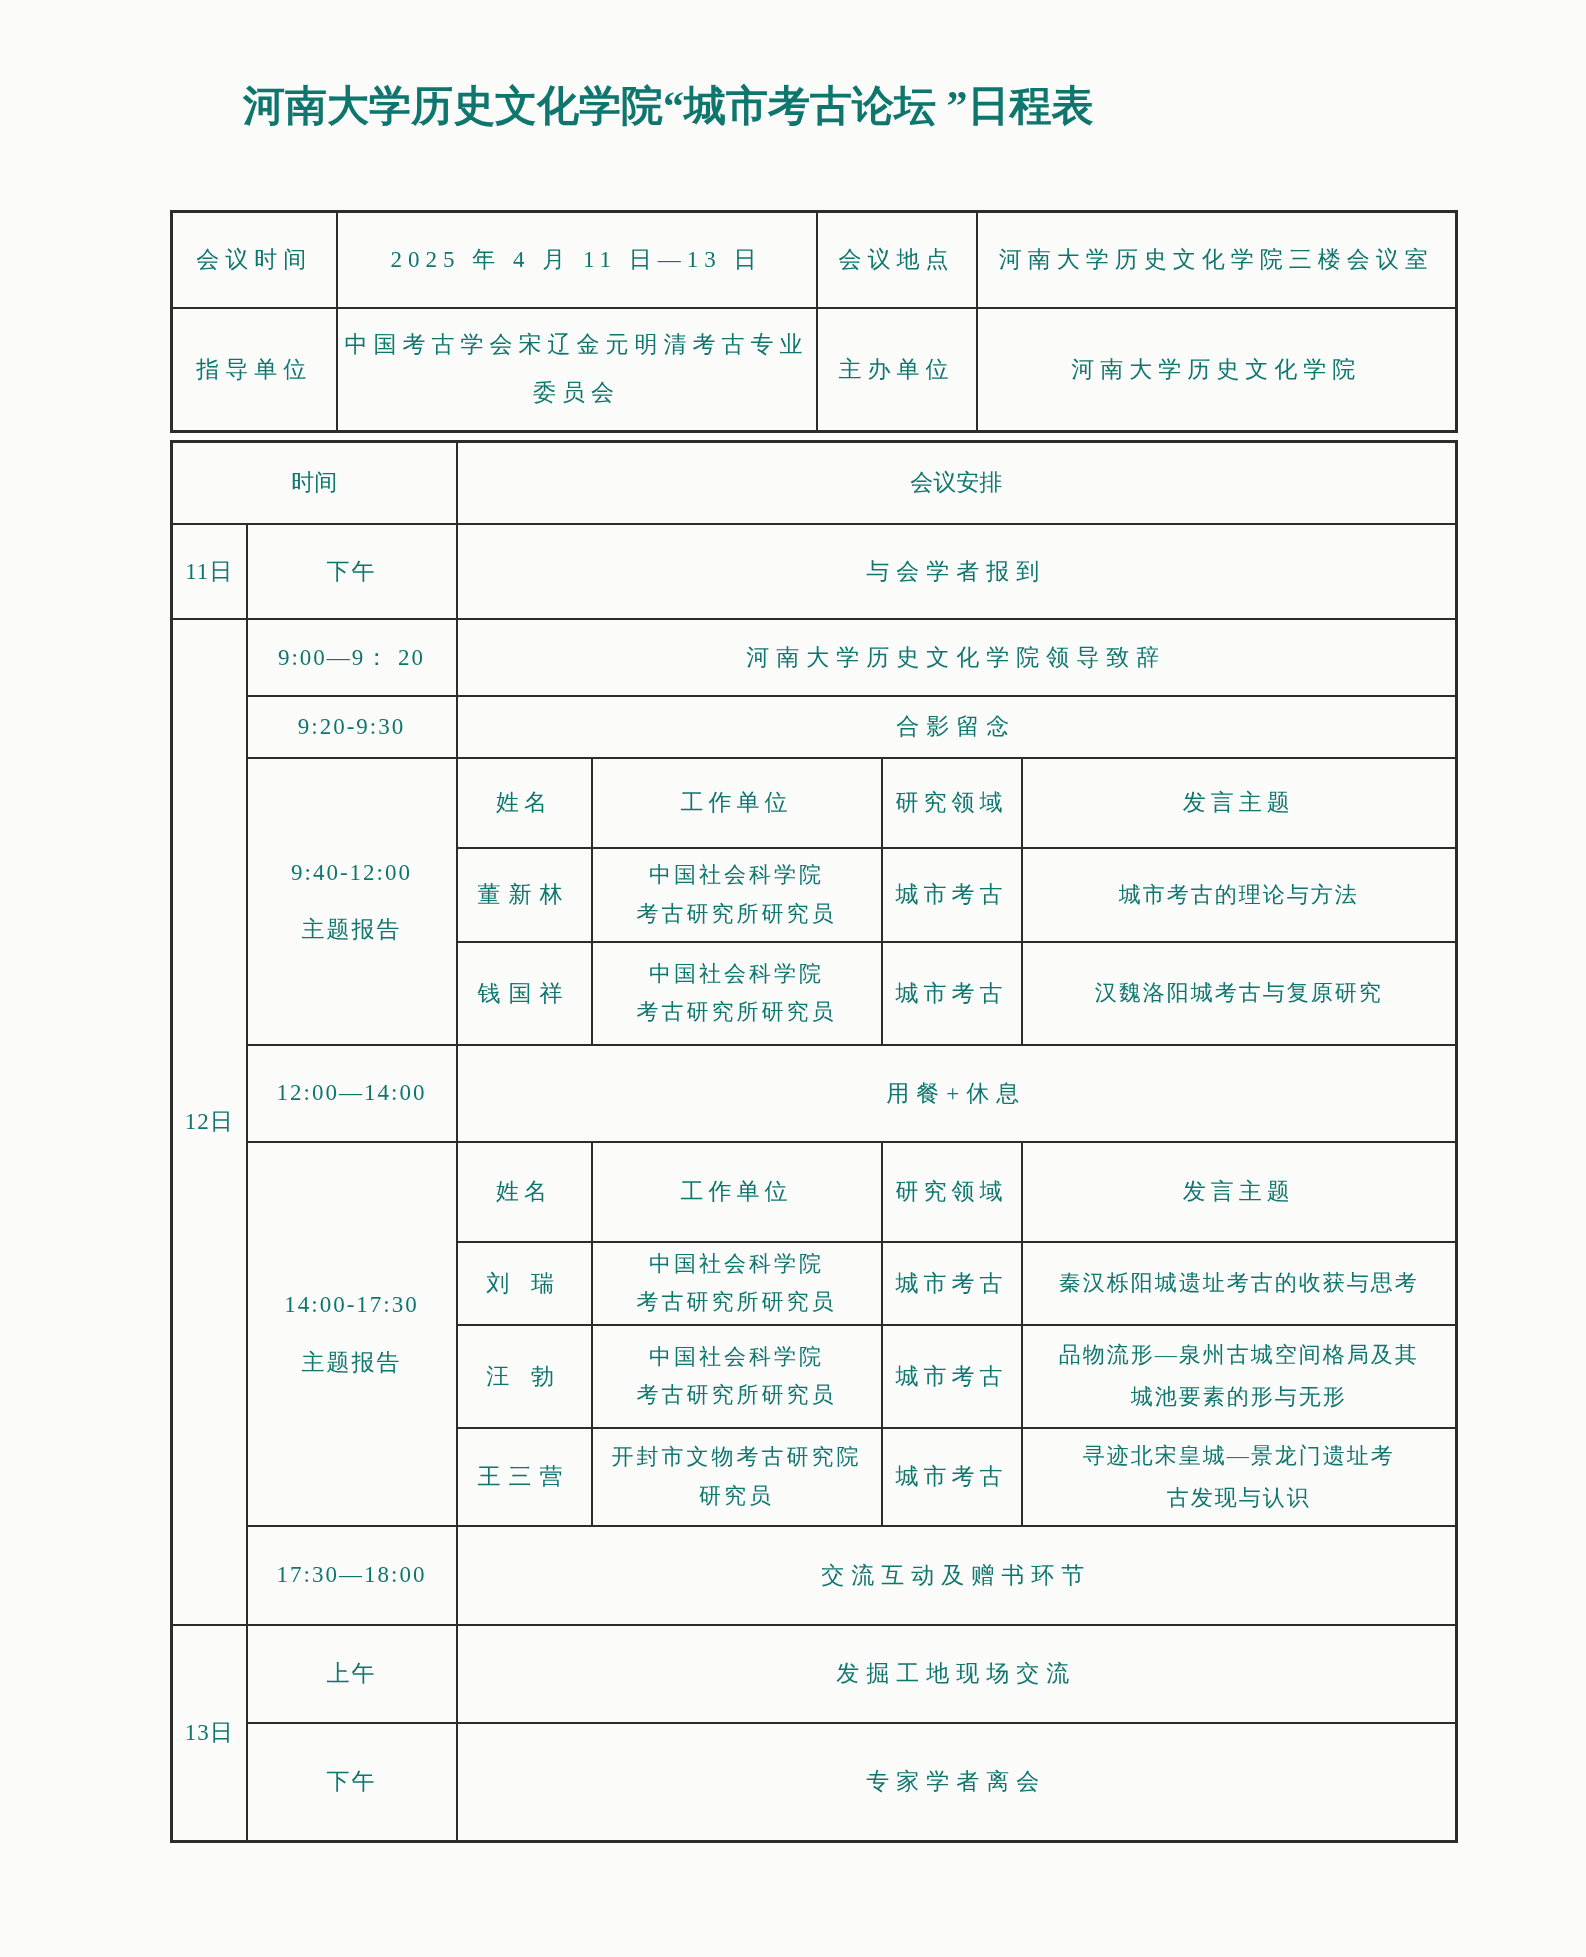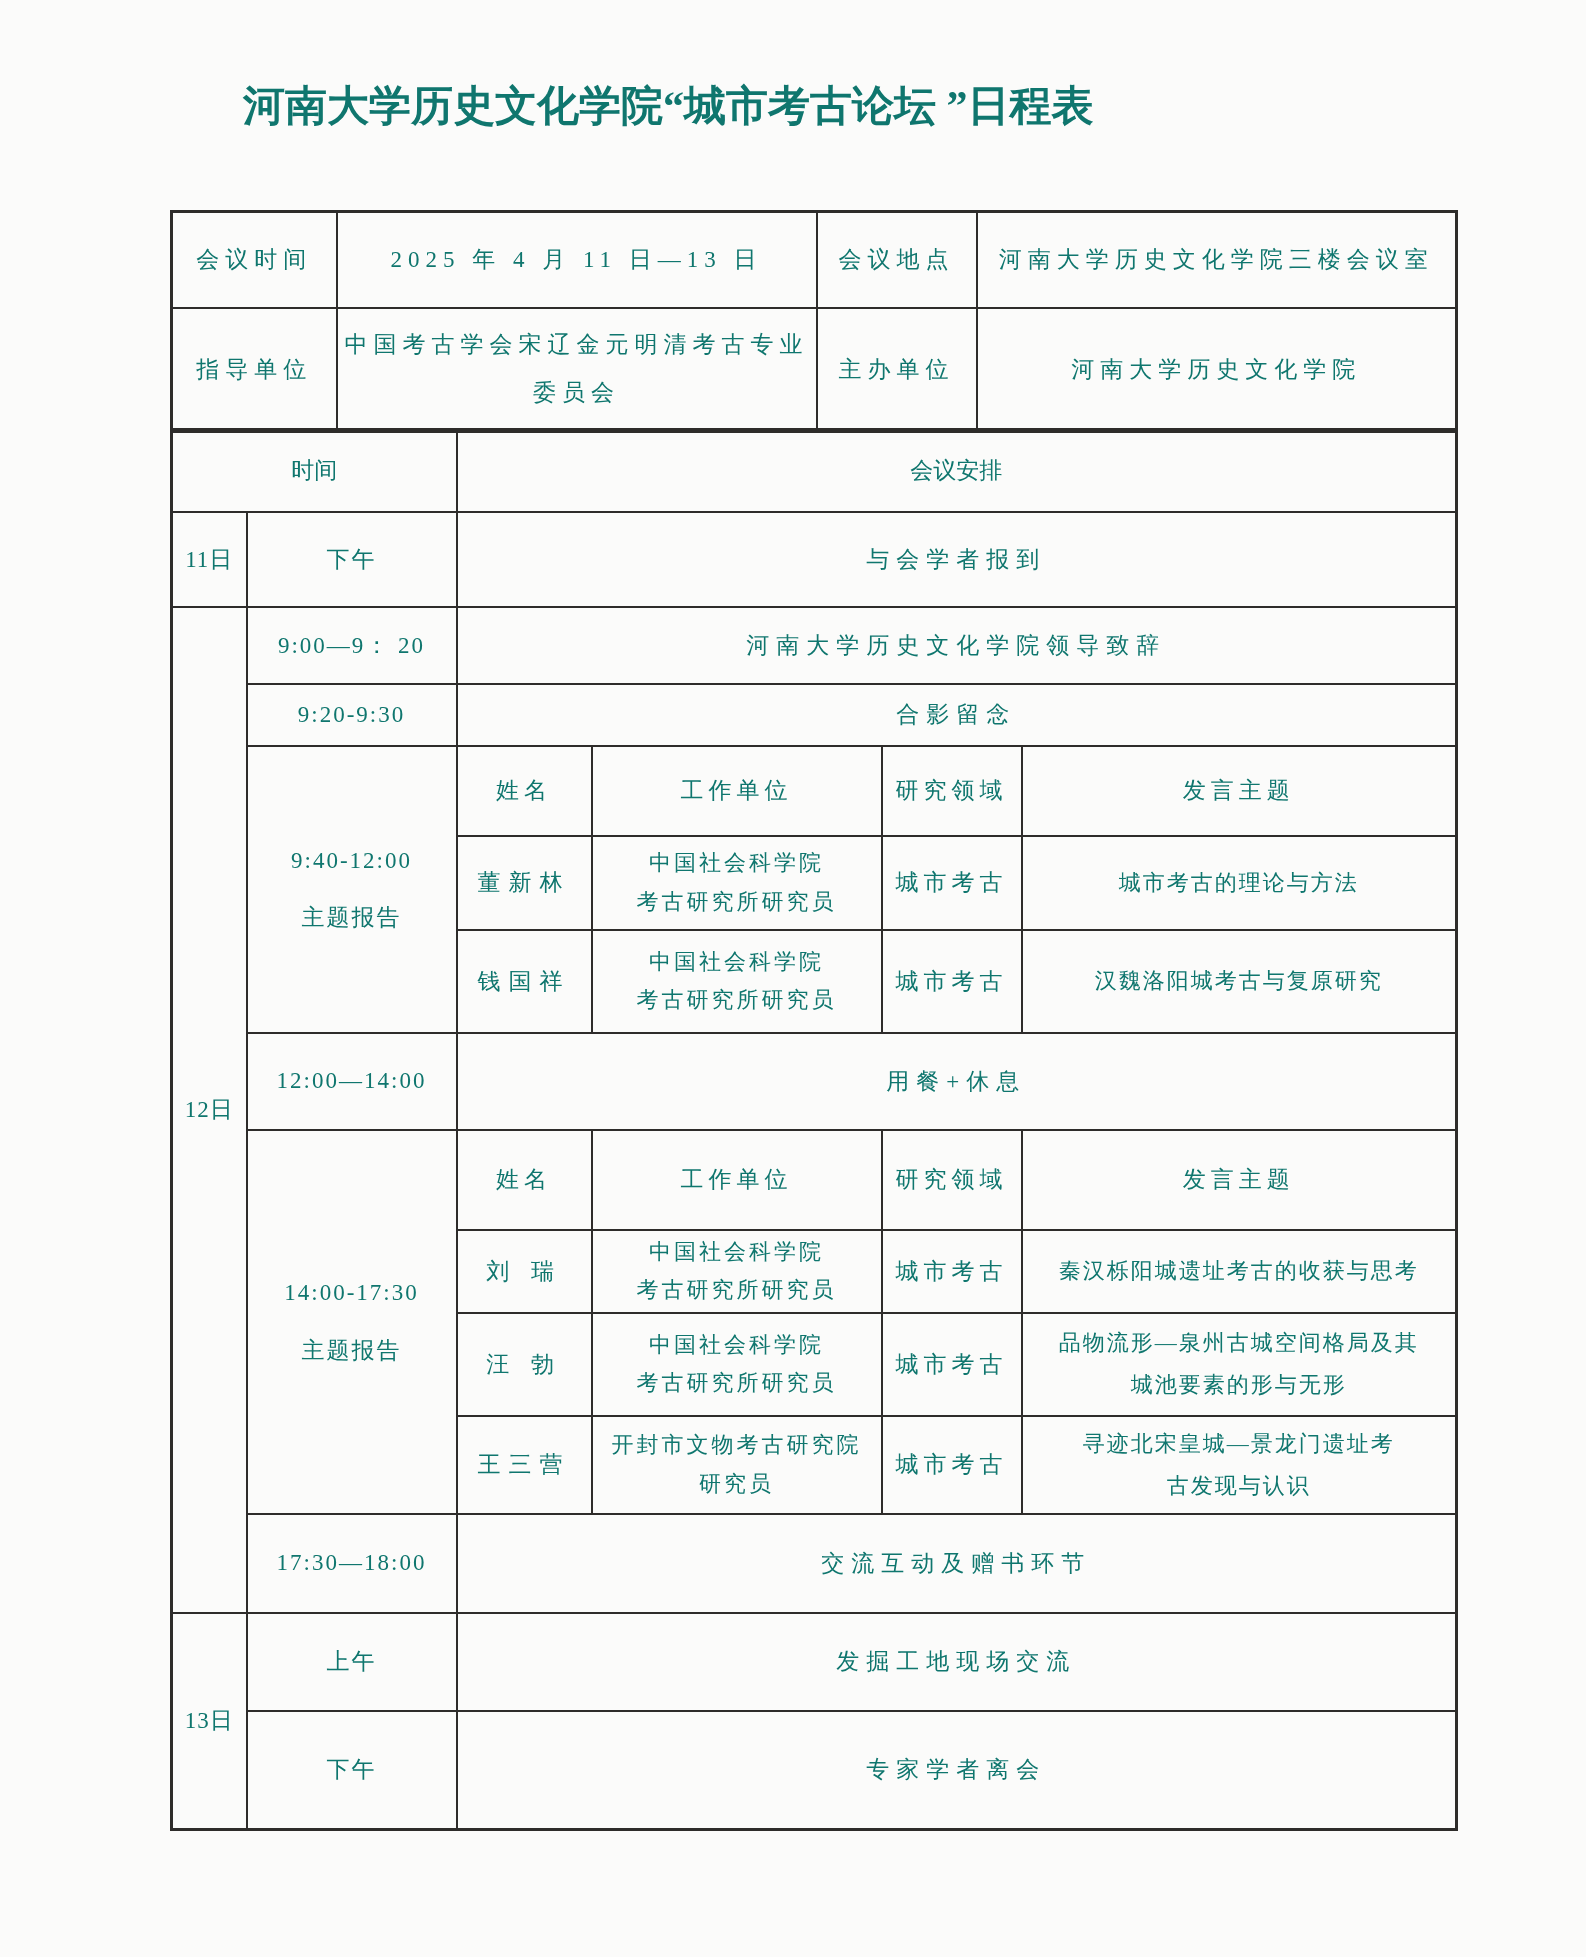--- a/index.html
+++ b/index.html
@@ -35,21 +35,21 @@
   }
   td {
     border: 2px solid #2e2c2a;
     text-align: center;
     vertical-align: middle;
     font-size: 23px;
     padding: 2px 6px;
     overflow: hidden;
   }
   .t-info { top: 210px; width: 1285px; }
-  .t-main { top: 428px; width: 1285px; border-radius: 17px; }
+  .t-main { top: 440px; width: 1285px; border-radius: 17px; }
   .t-info td { letter-spacing: 6px; }
   .pre { white-space: pre-line; }
   .lh-wide { line-height: 2.1; }
   .day-cell { letter-spacing: 1px; padding: 2px 2px; }
   .time-cell { letter-spacing: 2px; }
   .session-time-cell { letter-spacing: 2px; line-height: 2.5; }
   .activity-cell { letter-spacing: 7px; }
   .subhead-cell { letter-spacing: 5px; }
   .name-cell { letter-spacing: 8px; }
   .aff-cell { letter-spacing: 3px; line-height: 1.75; font-size: 22px; }

